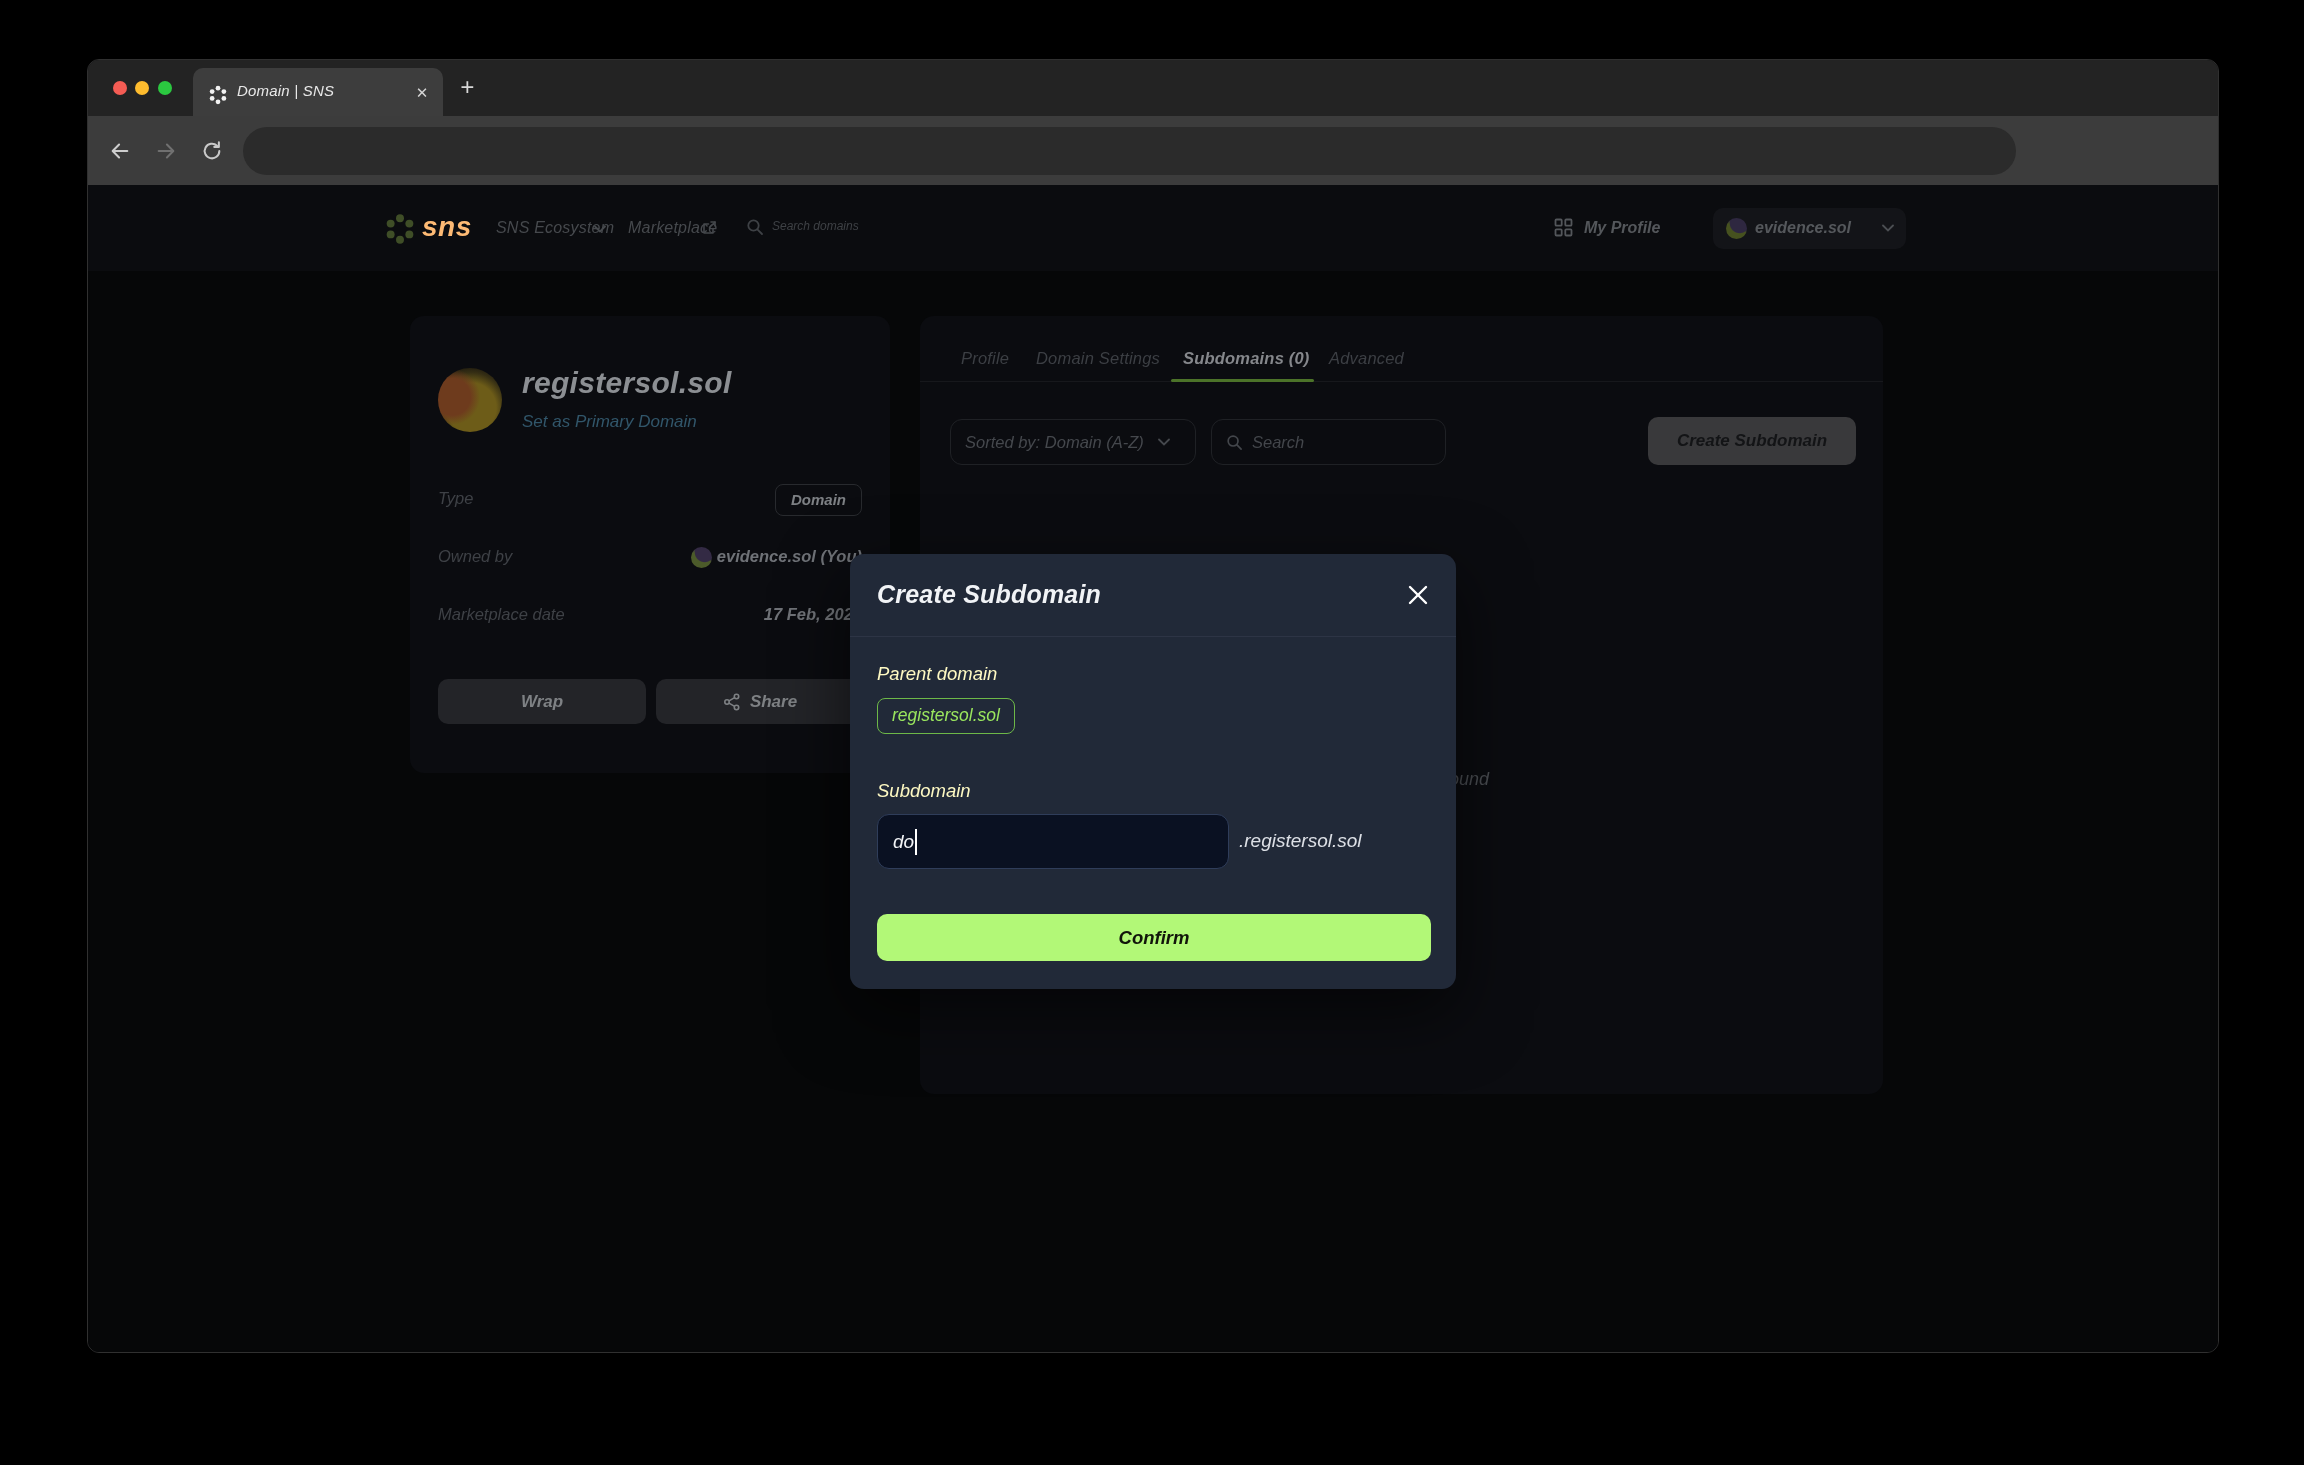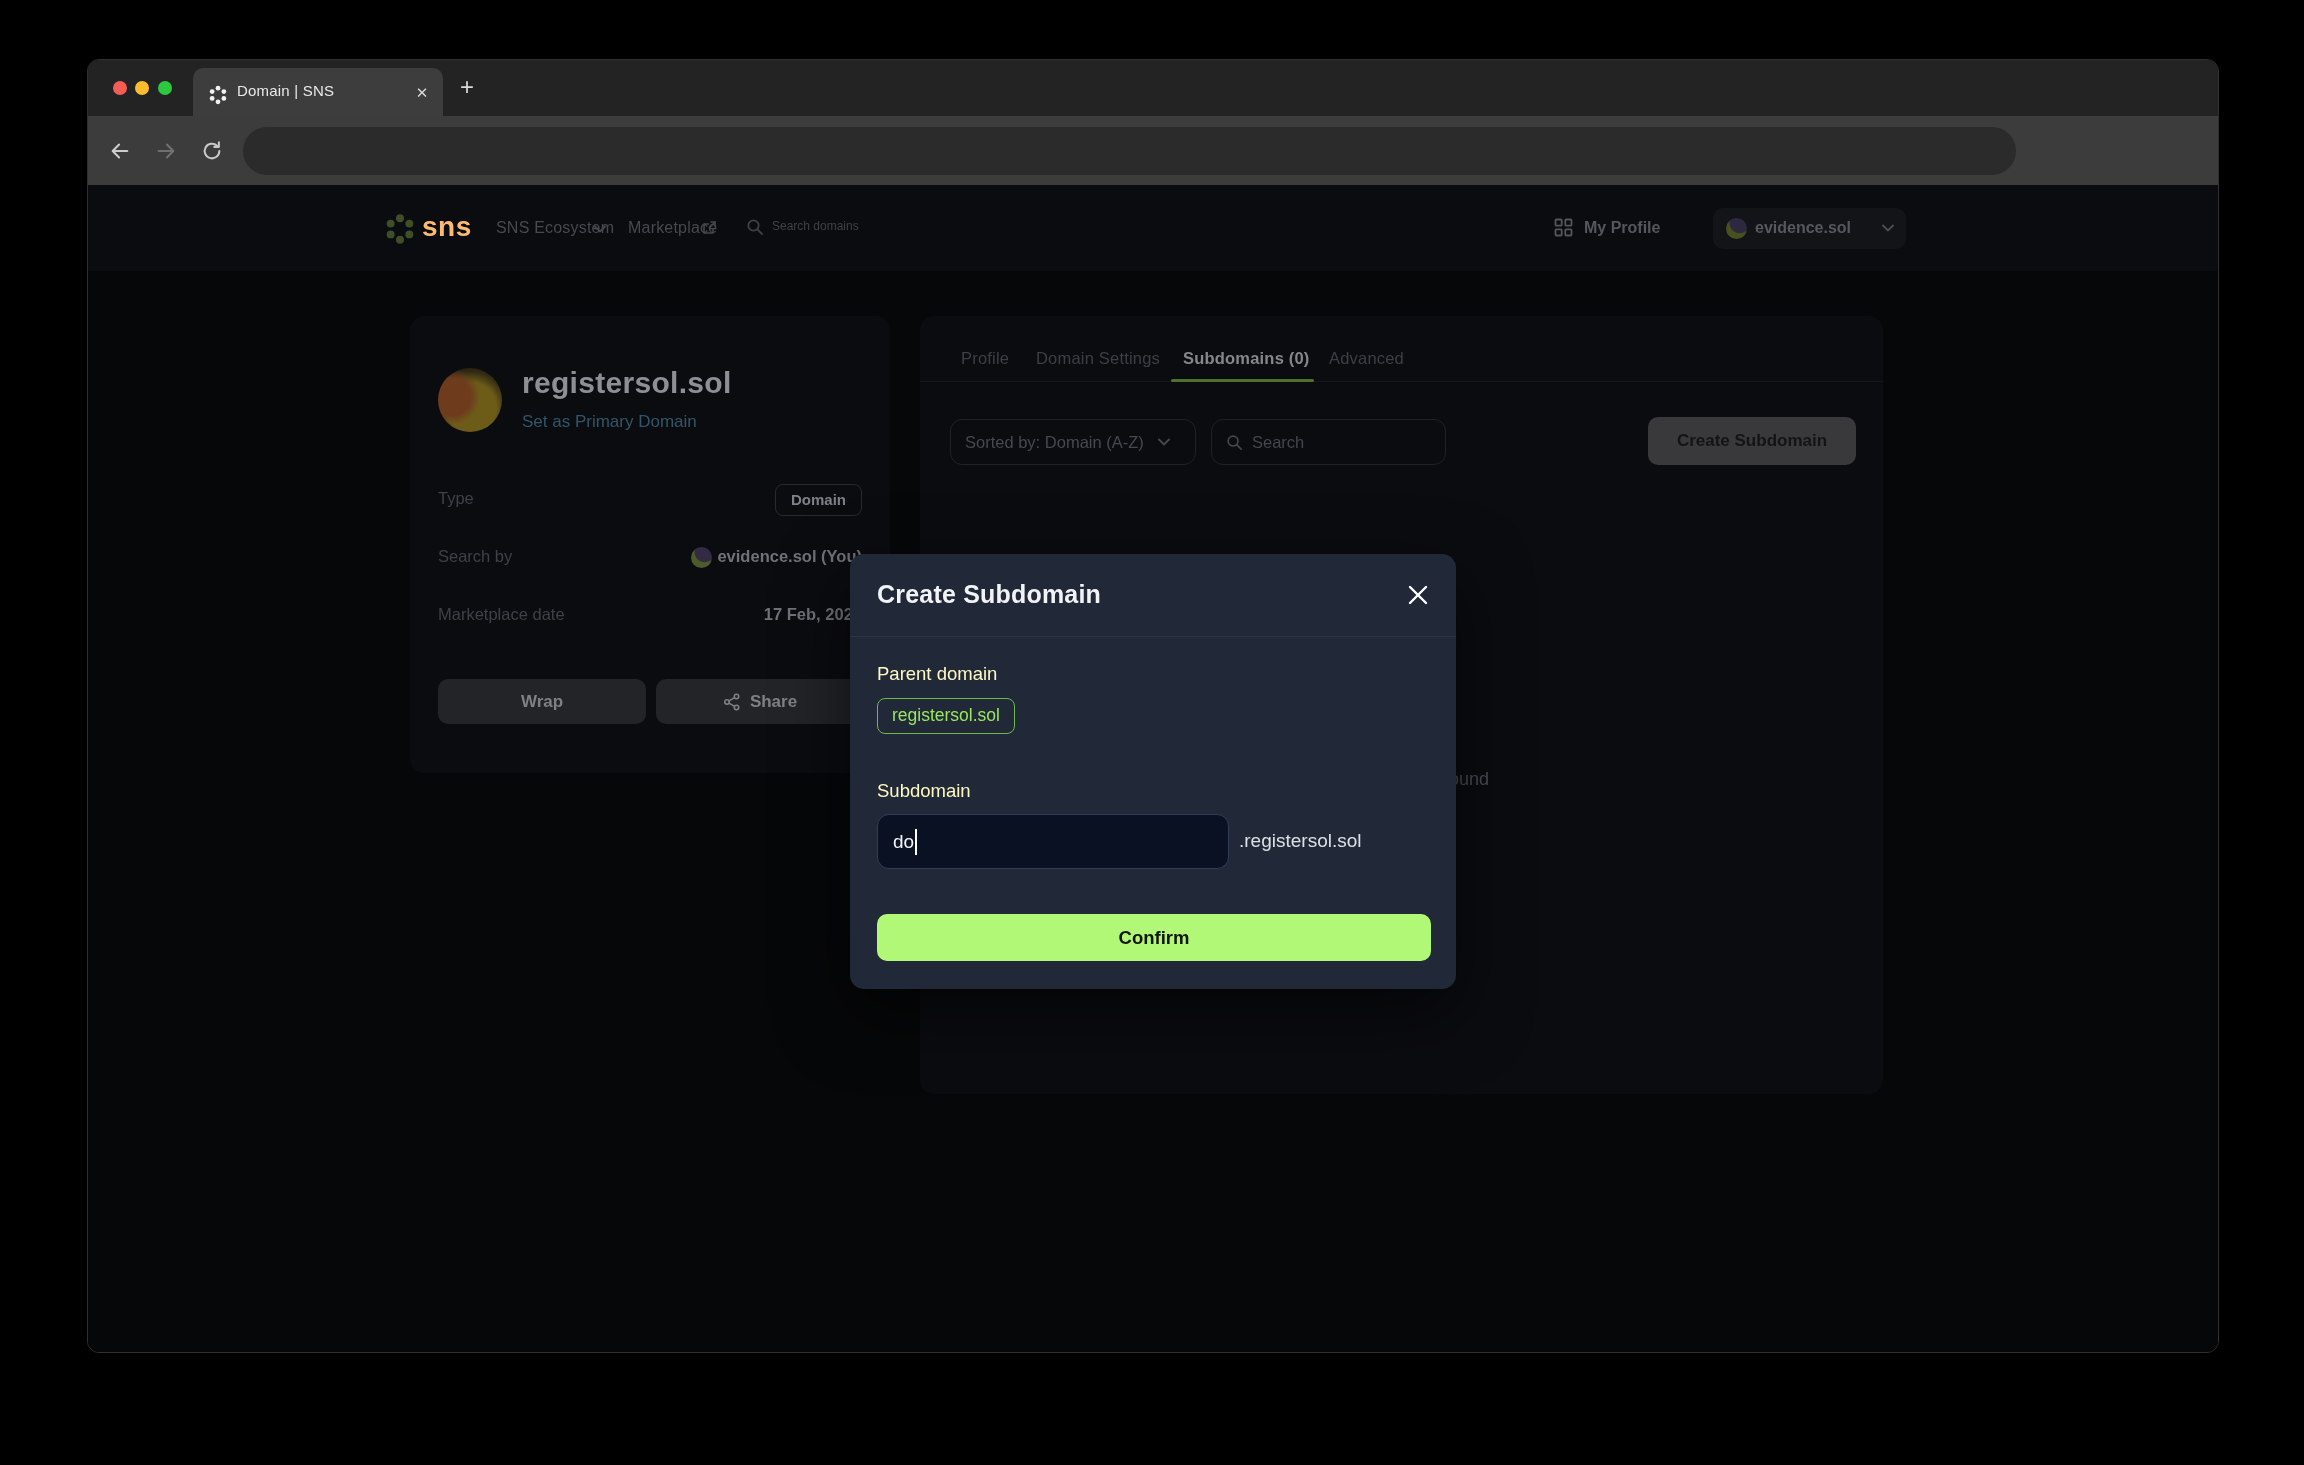--- a/index.html
+++ b/index.html
@@ -1,19 +1,19 @@
 <!DOCTYPE html>
 <html><head>
 <meta charset="utf-8">
 <style>
   * { margin:0; padding:0; box-sizing:border-box; }
   html,body { background:#000; width:2304px; height:1465px; overflow:hidden; }
   body { font-family:"Liberation Sans","DejaVu Sans",sans-serif; }
 
-  .stage { position:absolute; left:0; top:0; width:2304px; height:1134px; background:#000; }
+  .stage { position:absolute; left:0; top:0; width:2304px; height:1134px; background:#000;font-style:italic; }
 
   
   .window { position:absolute; left:87px; top:59px; width:2132px; height:1294px;
             border-radius:12px; overflow:hidden; background:#060709; border:1px solid #303030; }
 
   .tabbar { position:absolute; left:0; top:0; width:100%; height:56px; background:#232323; }
   .traffic { position:absolute; top:21px; width:14px; height:14px; border-radius:50%; }
   .t-red { left:25px; background:#f45c54; }
   .t-yel { left:47px; background:#febc2e; }
   .t-grn { left:70px; background:#2bc840; }
@@ -217,21 +217,21 @@
       </div>
 
       <div class="card">
         <div class="avatar"></div>
         <div class="title">registersol.sol</div>
         <div class="primary">Set as Primary Domain</div>
 
         <div class="rowlab" style="top:173px">Type</div>
         <div class="badge-domain">Domain</div>
 
-        <div class="rowlab" style="top:231px">Search by</div>
+        <div class="rowlab" style="top:231px">Owned by</div>
         <div class="owner-av"></div>
         <div class="rowval" style="top:231px">evidence.sol (You)</div>
 
         <div class="rowlab" style="top:289px">Marketplace date</div>
         <div class="rowval" style="top:289px">17 Feb, 2024</div>
 
         <div class="card-btn btn-wrap">
           <span>Wrap</span>
         </div>
         <div class="card-btn btn-share">

